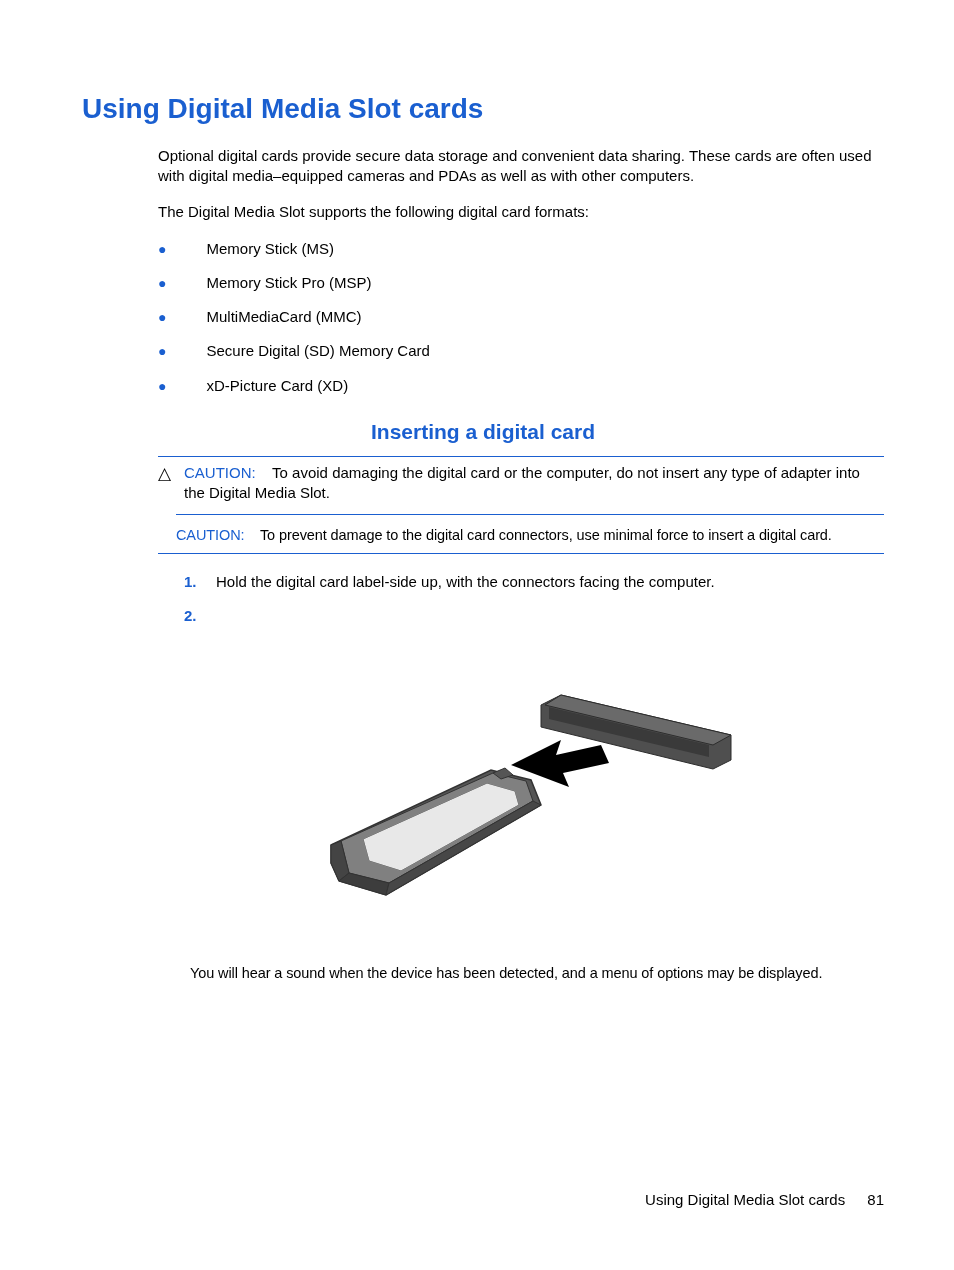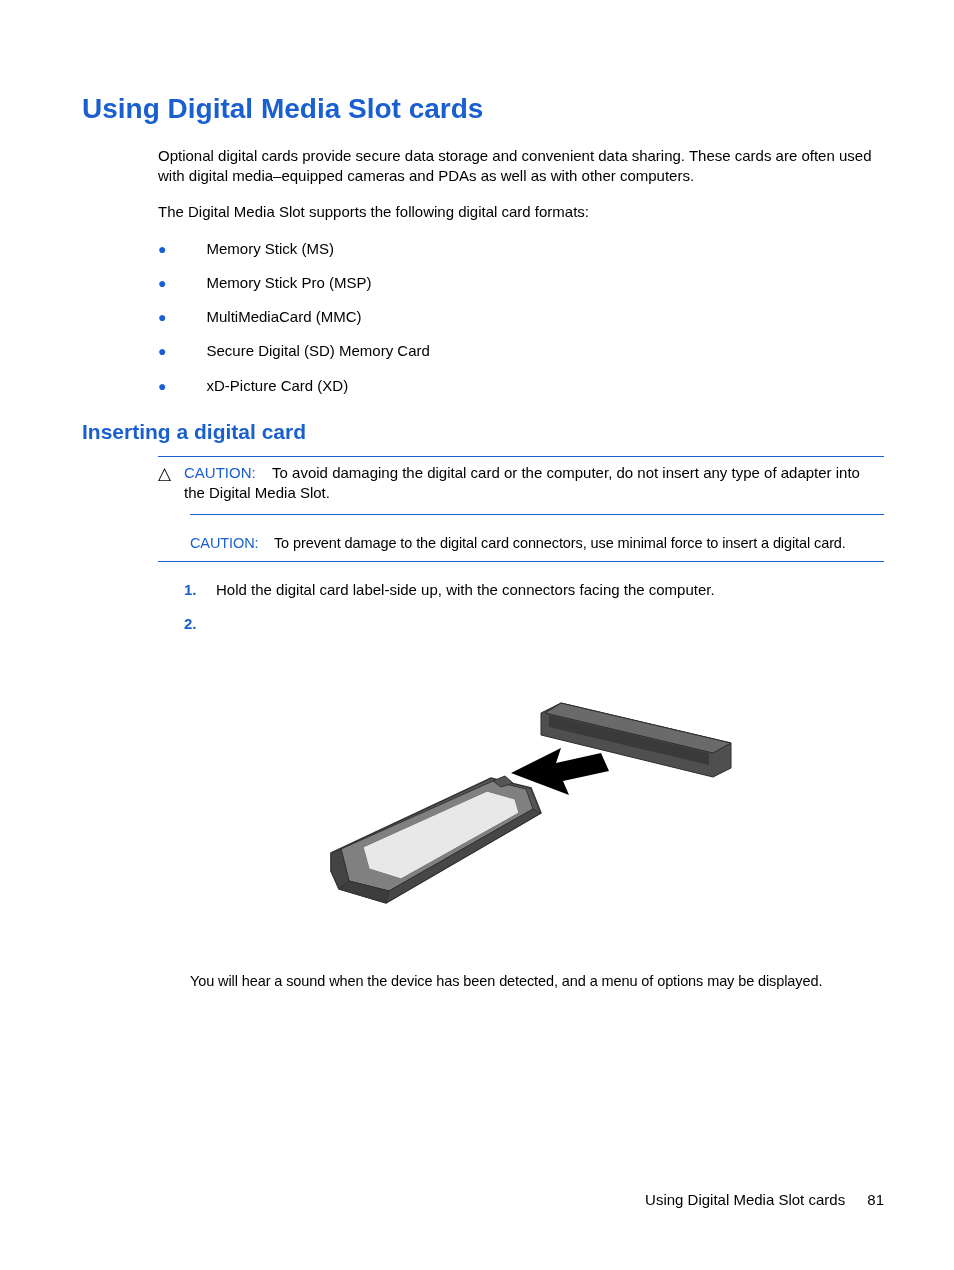--- a/index.html
+++ b/index.html
@@ -35,20 +35,21 @@
     color: #1a5fd0;
     font-size: 14px;
     margin-right: 40px;
     margin-top: 1px;
   }
   h2 {
     color: #1a5fd0;
     font-size: 21px;
     font-weight: bold;
     margin-bottom: 10px;
+    text-align: center;
   }
   .sub-block { margin-left: 76px; }
   .caution-wrap {
     border-top: 1px solid #1a5fd0;
     border-bottom: 1px solid #1a5fd0;
     padding: 6px 0 8px 0;
     margin-bottom: 18px;
   }
   .caution-row {
     display: flex;
@@ -61,22 +62,22 @@
     padding-top: 2px;
   }
   .caution-text-col { flex: 1; }
   .caution-label {
     color: #1a5fd0;
     font-weight: normal;
   }
   .caution-second {
     border-top: 1px solid #1a5fd0;
     margin-top: 10px;
-    padding-top: 19px;
-    margin-left: 32px;
+    padding-top: 11px;
+    margin-left: 18px;
     font-size: 14.5px;
     letter-spacing: -0.1px;
   }
   ol.steps {
     list-style: none;
     margin-left: 26px;
   }
   ol.steps li {
     display: flex;
     margin-bottom: 14px;

